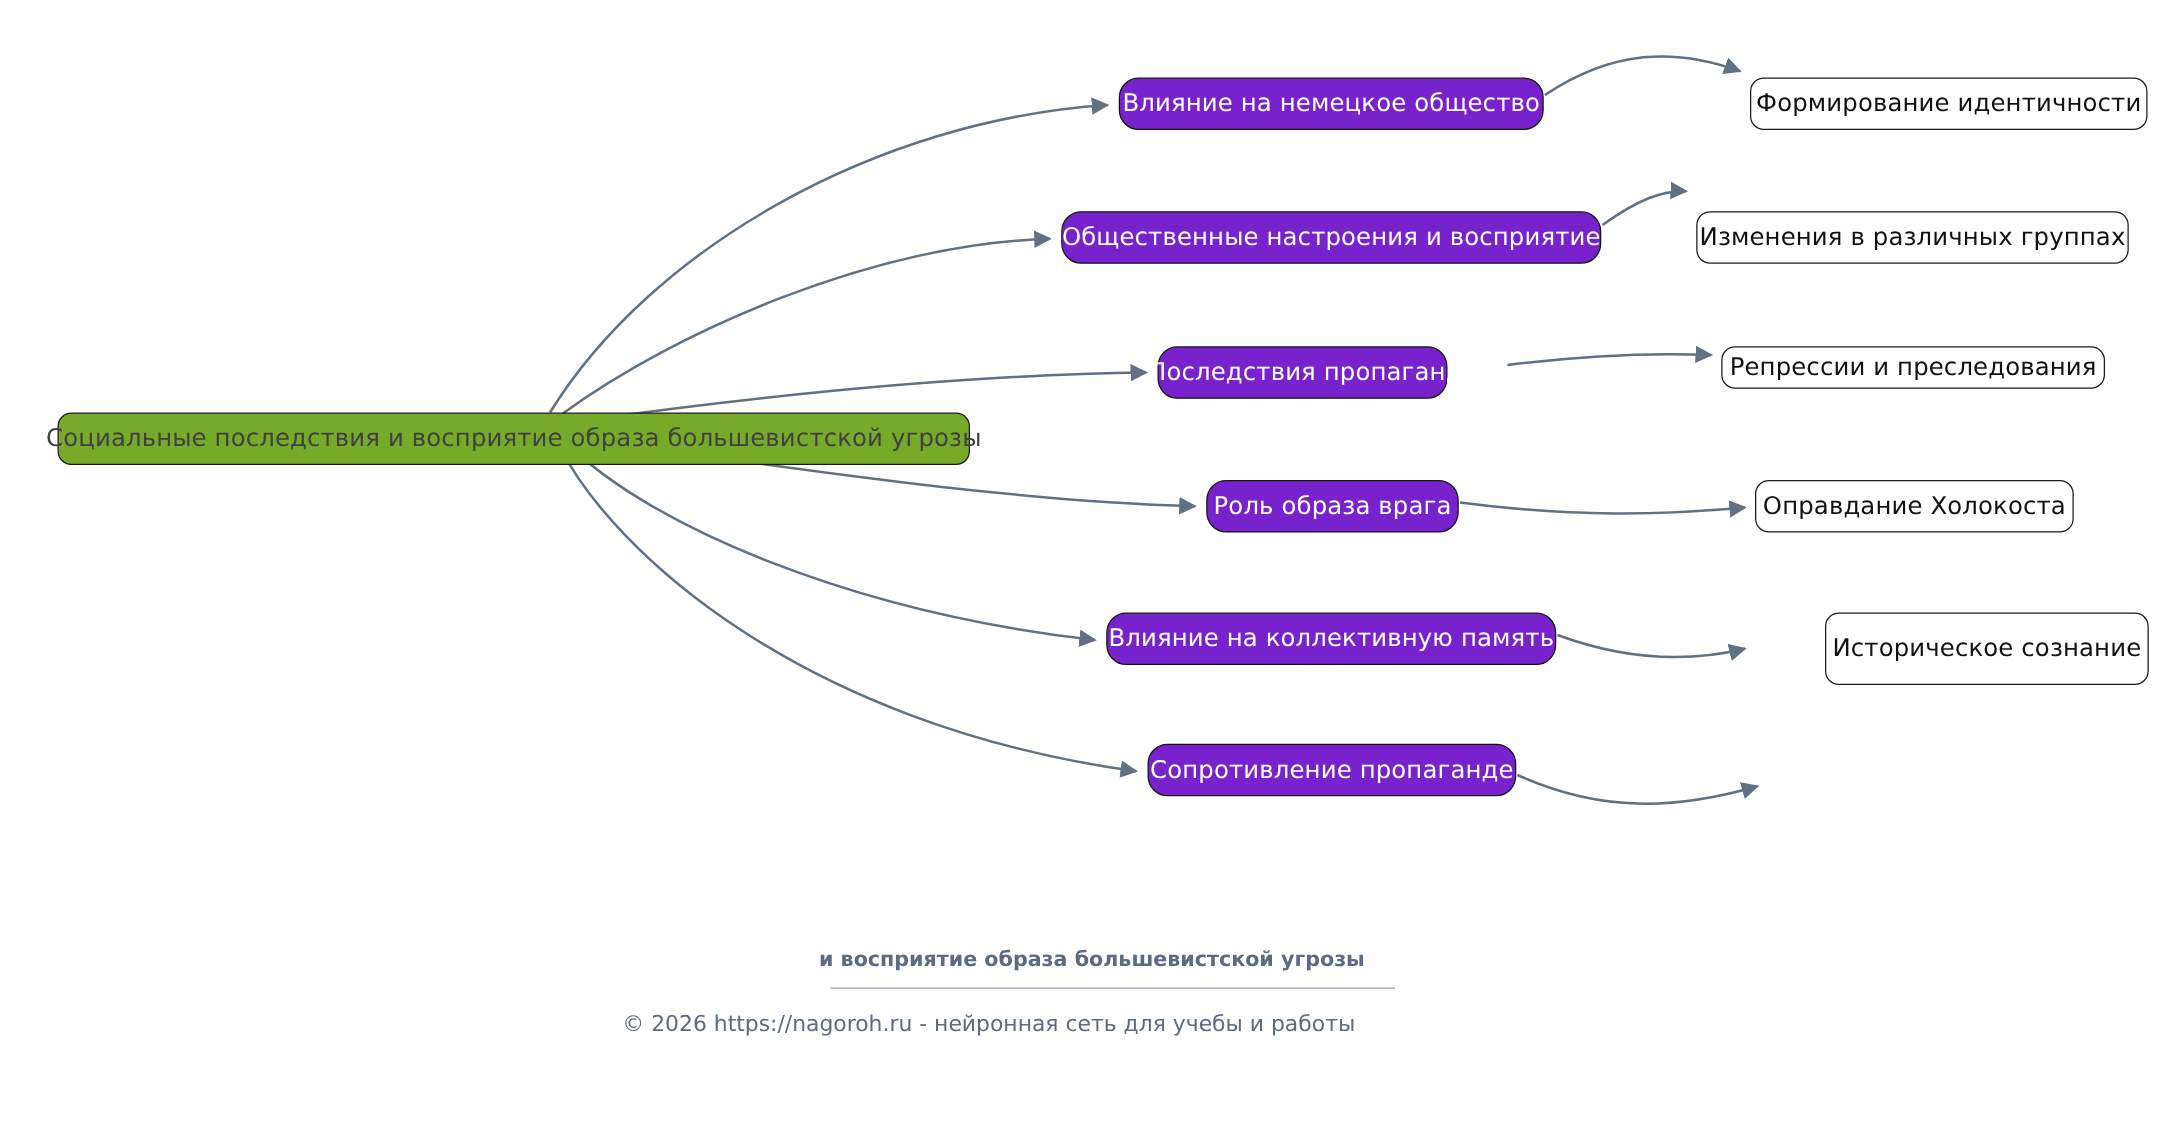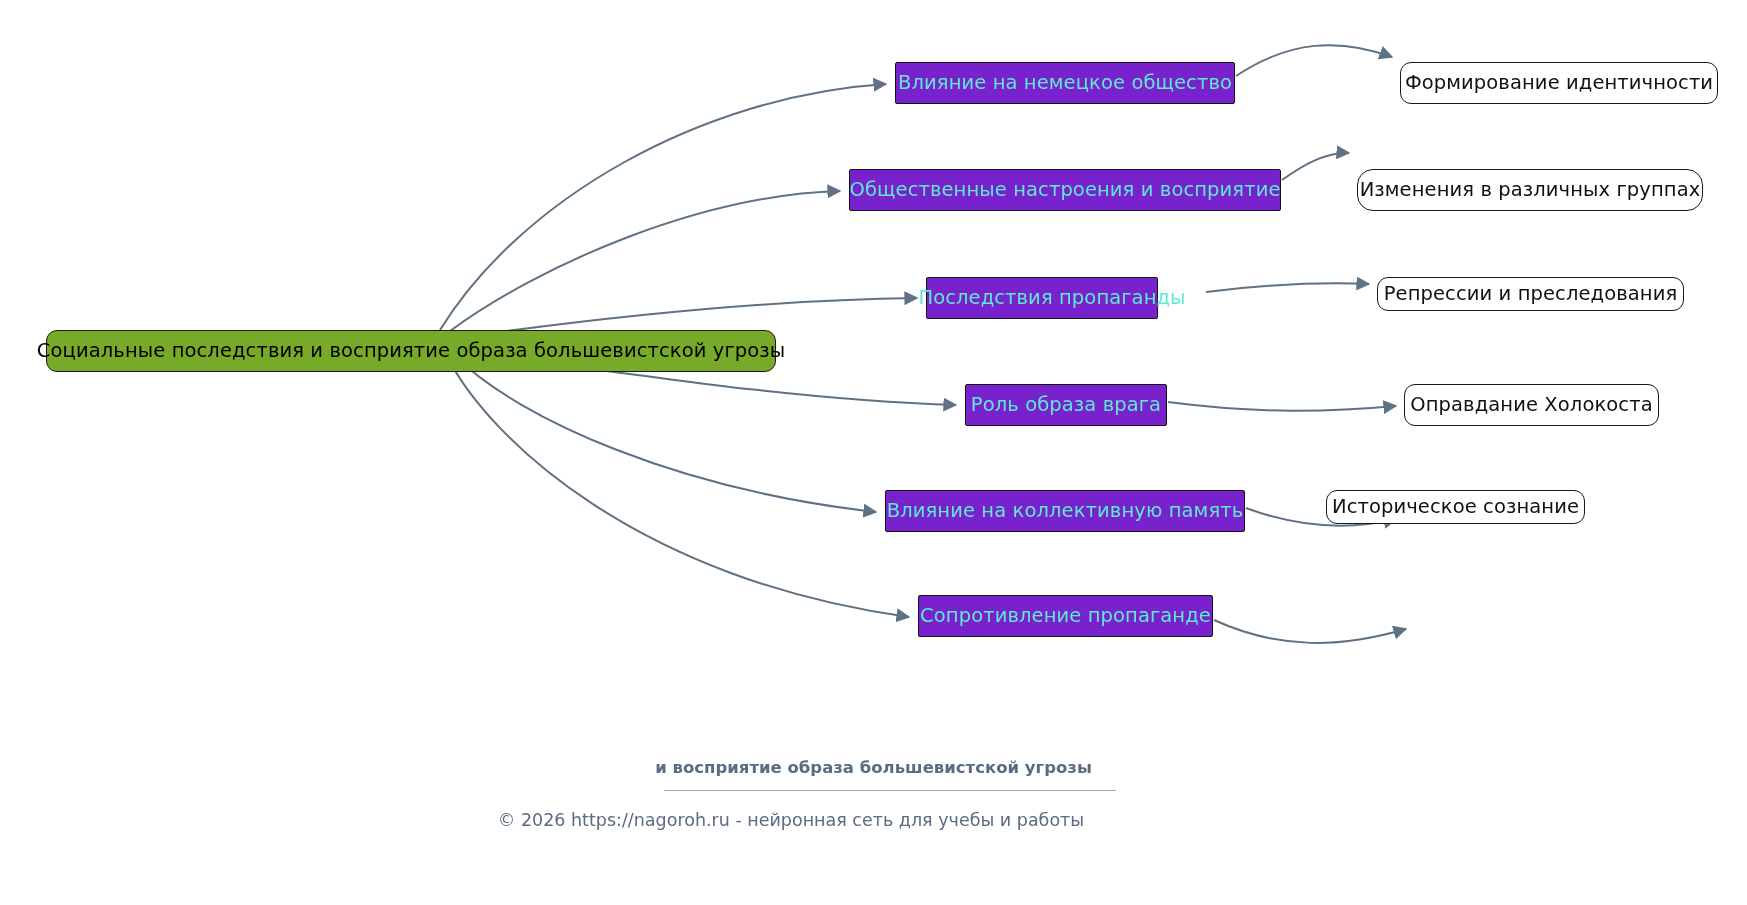--- a/index.html
+++ b/index.html
@@ -35,29 +35,29 @@
     justify-content: center;
     white-space: nowrap;
     border-radius: 9px;
     font-size: 19.5px;
     line-height: 1;
     letter-spacing: 0.1px;
   }
   .node-root {
     background: #77AA28;
     border: 1.6px solid #1a1a1a;
-    color: #000000;
+    color: #404040;
     border-radius: 11px;
     font-size: 19.5px;
   }
   .node-branch {
     background: #7722CC;
     border: 1.6px solid #141414;
-    color: #5eead4;
-    border-radius: 2px;
+    color: #ffffff;
+    border-radius: 16px;
   }
   .node-leaf {
     background: #ffffff;
     border: 1.7px solid #1a1a1a;
     color: #111111;
     border-radius: 11px;
   }
   .caption {
     position: absolute;
     left: 0;
@@ -110,30 +110,30 @@
       <path d="M 1214 620 C 1280 650, 1340 648, 1406 629"></path>
     </g>
   </svg>
 
   <div class="node node-root" style="left: 46px; top: 330px; width: 730px; height: 42px; background: rgb(119, 170, 40);">Социальные последствия и восприятие образа большевистской угрозы</div>
 
   <div class="node node-branch" style="left: 895px; top: 62px; width: 340px; height: 42px; background: rgb(119, 34, 204);">Влияние на немецкое общество</div>
   <div class="node node-leaf" style="left: 1400px; top: 62px; width: 318px; height: 42px; background: rgb(255, 255, 255);">Формирование идентичности</div>
 
   <div class="node node-branch" style="left: 849px; top: 169px; width: 432px; height: 42px; background: rgb(119, 34, 204);">Общественные настроения и восприятие</div>
-  <div class="node node-leaf" style="left: 1357px; top: 169px; width: 346px; height: 42px; background: rgb(255, 255, 255); border-radius: 16px;">Изменения в различных группах</div>
+  <div class="node node-leaf" style="left: 1357px; top: 169px; width: 346px; height: 42px; background: rgb(255, 255, 255);">Изменения в различных группах</div>
 
   <div class="node node-branch" style="left: 926px; top: 277px; width: 232px; height: 42px; background: rgb(119, 34, 204); padding-left: 20px;">Последствия пропаганды</div>
   <div class="node node-leaf" style="left: 1377px; top: 277px; width: 307px; height: 34px; background: rgb(255, 255, 255);">Репрессии и преследования</div>
 
   <div class="node node-branch" style="left: 965px; top: 384px; width: 202px; height: 42px; background: rgb(119, 34, 204);">Роль образа врага</div>
   <div class="node node-leaf" style="left: 1404px; top: 384px; width: 255px; height: 42px; background: rgb(255, 255, 255);">Оправдание Холокоста</div>
 
   <div class="node node-branch" style="left: 885px; top: 490px; width: 360px; height: 42px; background: rgb(119, 34, 204);">Влияние на коллективную память</div>
-  <div class="node node-leaf" style="left: 1326px; top: 490px; width: 259px; height: 34px; background: rgb(255, 255, 255);">Историческое сознание</div>
+  <div class="node node-leaf" style="left: 1460px; top: 490px; width: 259px; height: 58px; background: rgb(255, 255, 255);">Историческое сознание</div>
 
   <div class="node node-branch" style="left: 918px; top: 595px; width: 295px; height: 42px; background: rgb(119, 34, 204);">Сопротивление пропаганде</div>
 
   <div class="caption" style="top:757px;">и восприятие образа большевистской угрозы</div>
   <div class="caption-rule" style="left:664px; top:790px; width:452px;"></div>
 
   <div class="footer" style="top:810px;">© 2026 https://nagoroh.ru - нейронная сеть для учебы и работы</div>
 
 </div>
 

